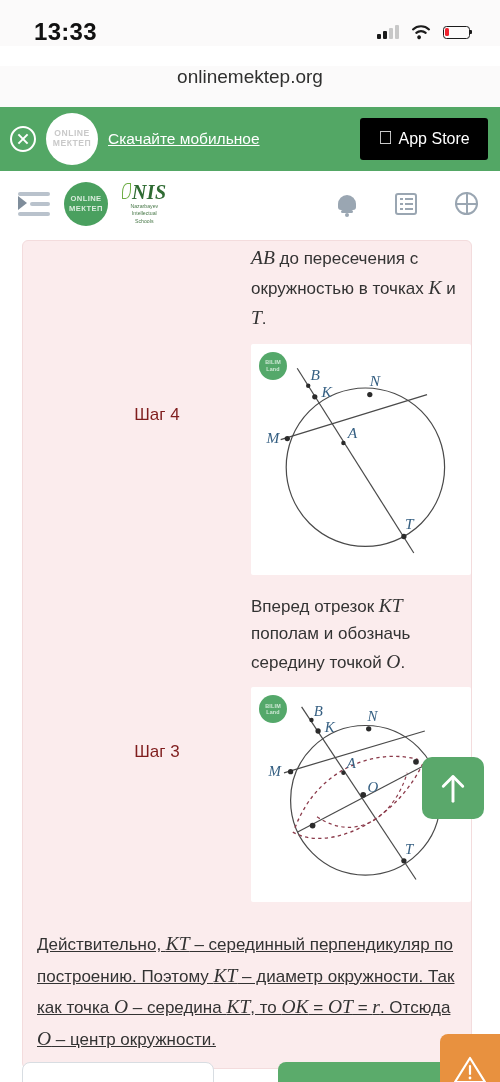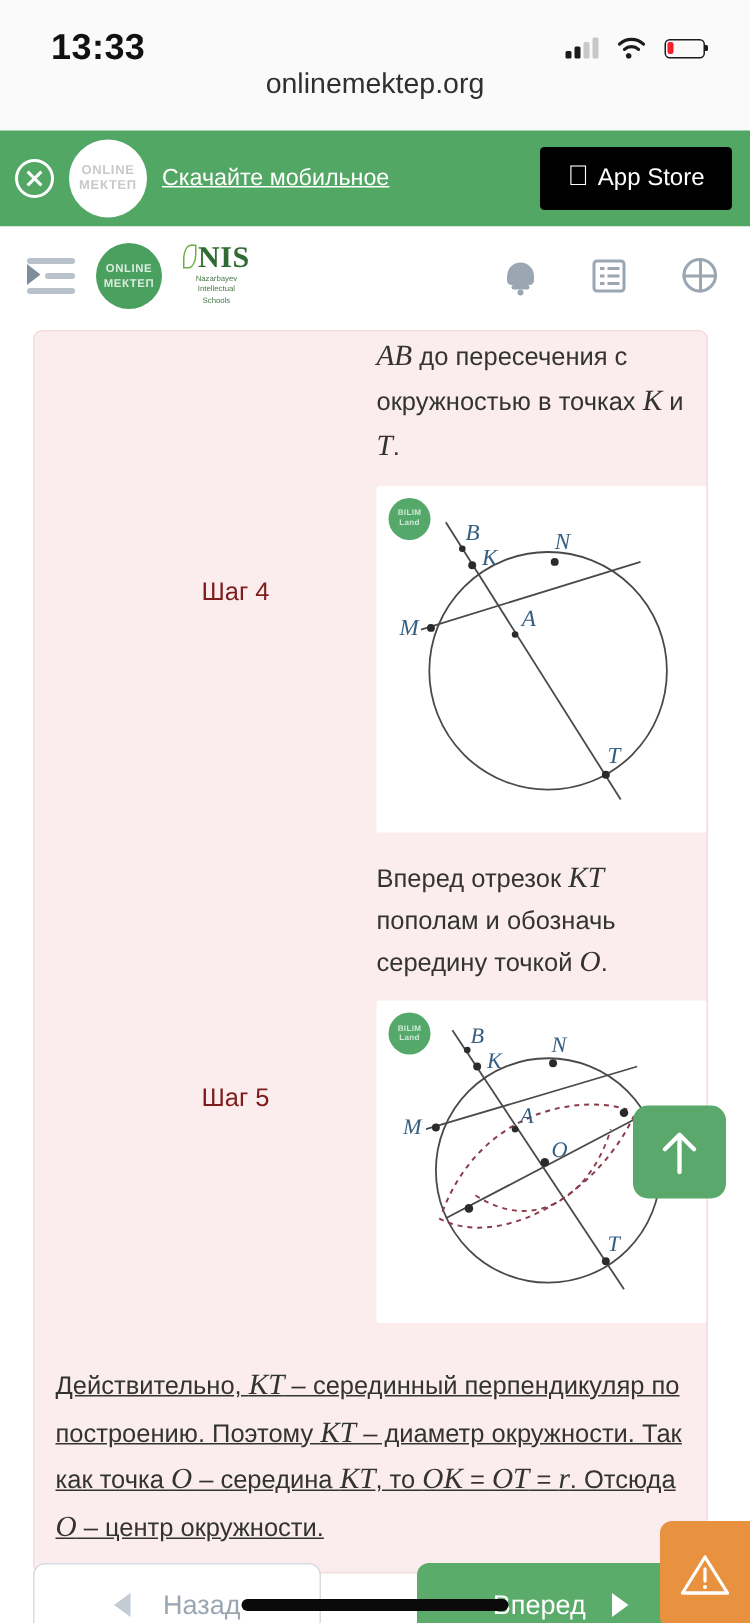--- a/index.html
+++ b/index.html
@@ -23,21 +23,21 @@
   .signal i { width:4px; background:#1b1b1b; border-radius:1px; display:block; }
   .signal i:nth-child(1){ height:5px; }
   .signal i:nth-child(2){ height:8px; }
   .signal i:nth-child(3){ height:11px; background:#c8c8c8; }
   .signal i:nth-child(4){ height:14px; background:#c8c8c8; }
   .battery { width:27px; height:13px; border:1.4px solid #1b1b1b; border-radius:3.5px; position:relative; padding:1.4px; }
   .battery::after{ content:""; position:absolute; right:-3.4px; top:3.6px; width:2px; height:4.4px; background:#1b1b1b; border-radius:0 1px 1px 0;}
   .battery b { display:block; height:100%; width:18%; background:#f0222e; border-radius:1.5px; }
 
   
-  .urlbar { height:41px; background:#fbfafa; display:flex; align-items:flex-start; justify-content:center; }
+  .urlbar { height:41px; background:#fbfafa; display:flex; align-items:flex-start; justify-content:center;margin-top:20px; }
   .urlbar span { font-size:19px; color:#30302f; }
 
   
   .banner {
     height:64px; background:#53a765; display:flex; align-items:center; padding:0 12px 0 10px; gap:10px;
   }
   .banner-close { width:26px; height:26px; flex:0 0 26px; border-radius:50%; border:2px solid #fff; position:relative; }
   .banner-close::before,.banner-close::after{
     content:""; position:absolute; left:50%; top:50%; width:13px; height:2px; background:#fff; }
   .banner-close::before{ transform:translate(-50%,-50%) rotate(45deg); }
@@ -60,21 +60,21 @@
   .burger i{ position:absolute; right:0; height:4px; background:#b9c2cc; border-radius:2px; }
   .burger i:nth-child(1){ top:0; width:32px;}
   .burger i:nth-child(2){ top:10px; width:20px;}
   .burger i:nth-child(3){ top:20px; width:32px;}
   .burger .arrow{ position:absolute; left:0; top:4px; width:0; height:0;
      border-left:9px solid #7f8d9b; border-top:7px solid transparent; border-bottom:7px solid transparent; }
   .om-logo { width:44px; height:44px; flex:0 0 44px; border-radius:50%; background:#4aa05f;
      display:flex; flex-direction:column; align-items:center; justify-content:center;
      color:#d9ecdd; font-size:7.6px; font-weight:700; line-height:1.2; letter-spacing:.4px;}
   .nis { flex:0 0 auto; display:flex; flex-direction:column; align-items:center; color:#2f5f2f; line-height:1;}
-  .nis .nis-top{ display:flex; align-items:center; gap:1px; }
+  .nis .nis-top{ display:flex; align-items:center; gap:1px;font-style:italic; }
   .nis .leaf{ width:9px; height:16px; border:1.6px solid #6fae46; border-radius:60% 0 60% 0; margin-bottom:2px;}
   .nis .nis-word{ font-family:"Liberation Serif", serif; font-size:20px; font-weight:700; color:#2f6b33; letter-spacing:.4px;}
   .nis .nis-sub{ font-size:5.2px; color:#4b7a4b; text-align:center; line-height:1.45; margin-top:1px;}
   .nav-spacer{ flex:1; }
   .nav-icons{ display:flex; align-items:center; gap:38px; color:#9aa6b2; }
   .bell{ width:20px; height:22px; position:relative; }
   .bell::before{ content:""; position:absolute; left:1px; top:2px; width:18px; height:15px;
      background:#9aa6b2; border-radius:9px 9px 3px 3px;}
   .bell::after{ content:""; position:absolute; left:4px; bottom:2px; width:12px; height:3px; background:#9aa6b2; border-radius:2px;}
   .bell b{ position:absolute; left:8px; bottom:-2px; width:4px; height:4px; background:#9aa6b2; border-radius:50%;}
@@ -265,21 +265,21 @@
                   <text x="88" y="85">A</text>
                   <text x="140" y="168">T</text>
                 </g>
               </svg>
             </div>
           </td>
         </tr>
 
         <tr>
           <td class="col-label">
-            <div class="step-label">Шаг 5</div>
+            <div class="step-label">Шаг 3</div>
           </td>
           <td class="col-body">
             <div class="body-text">
               <span>Вперед отрезок </span><span class="mathi">KT</span><span> пополам и обозначь середину точкой </span><span class="mathi">O</span><span>.</span>
             </div>
 
             <div class="fig">
               <div class="wm">
                 <span>BILIM</span>
                 <span>Land</span>

